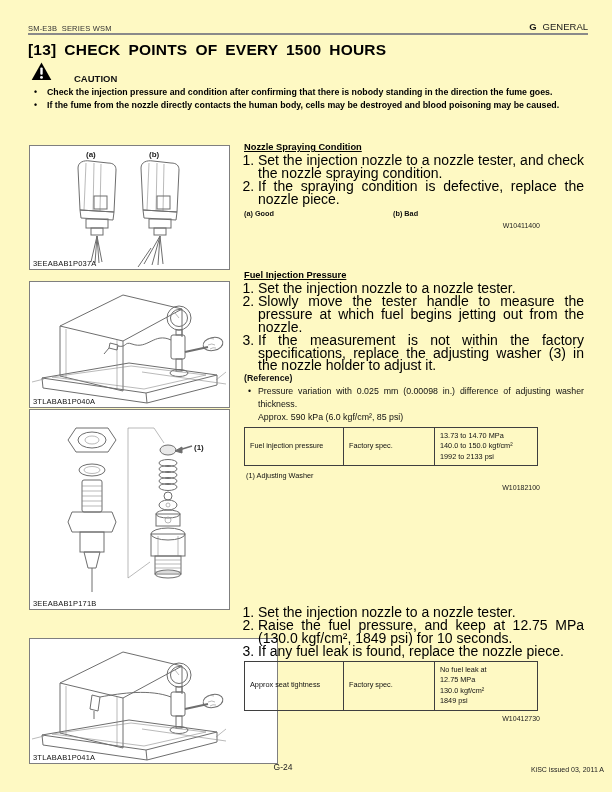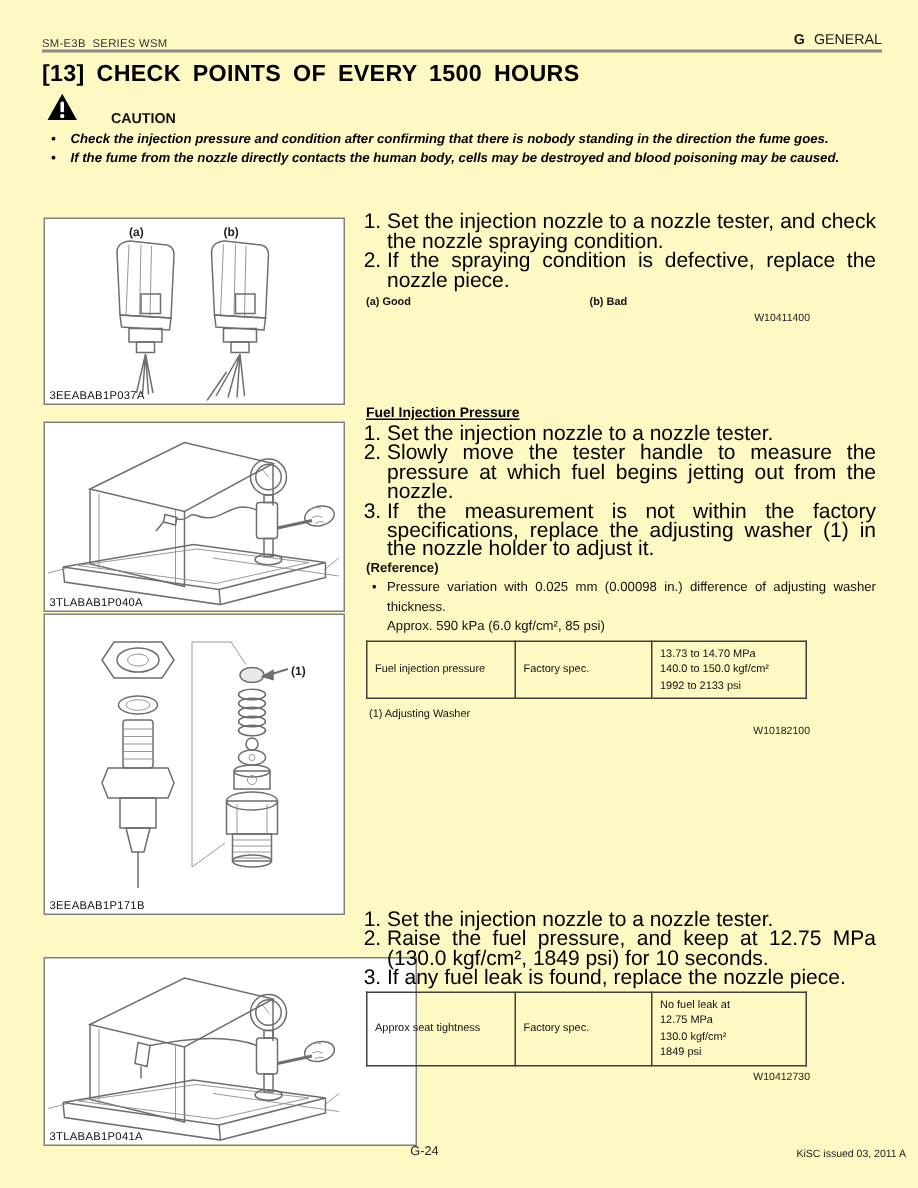--- a/index.html
+++ b/index.html
@@ -11,21 +11,21 @@
   
   .header-left { position:absolute; left:28px; top:24px; font-size:7.5px; color:#333; white-space:pre; letter-spacing:0.2px; }
   .header-right { position:absolute; right:24px; top:20.5px; font-size:9.5px; color:#1a1a1a; }
   .header-right .g { font-weight:bold; margin-right:6px; }
   .header-rule { position:absolute; left:28px; right:24px; top:33px; height:2px; background:#8a8a8a; }
   
   .doc-title { position:absolute; left:28px; top:41px; font-size:15.5px; font-weight:bold; word-spacing:3.5px; letter-spacing:0.2px; color:#000; }
   
   .caution-head { position:absolute; left:31px; top:62px; display:flex; align-items:flex-end; gap:22px; }
   .caution-label { font-size:9.5px; font-weight:bold; padding-bottom:1px; }
-  .caution-list { position:absolute; left:28px; top:86px; width:557px; margin:0; padding:0; list-style:none;font-style:italic; }
+  .caution-list { position:absolute; left:28px; top:86px; width:557px; margin:0; padding:0; list-style:none; }
   .caution-list li { position:relative; padding-left:19px; font-size:8.8px; font-weight:bold; line-height:12.8px; text-align:justify; color:#000; }
   .caution-list li::before { content:"\2022"; position:absolute; left:6px; }
   
   .figure { position:absolute; left:29px; width:199px; border:1px solid #7f7f7f; background:#fff; }
   .fig1 { top:145px; height:123px; }
   .fig2 { top:281px; height:125px; }
   .fig3 { top:409px; height:199px; }
   .fig4 { top:638px; height:124px;padding-left:48px; }
   .figure svg { position:absolute; left:0; top:0; }
   .fig-caption { position:absolute; left:3px; bottom:1px; font-size:7.5px; color:#111; letter-spacing:0.2px; }
@@ -208,37 +208,38 @@
         <path d="M155,70 L178,65" stroke-width="2"></path>
         <path class="lineart-thin" d="M112,90 L196,102"></path>
         <ellipse cx="183" cy="62" rx="10" ry="6.5" transform="rotate(-12 183 62)"></ellipse>
         <path class="lineart-thin" d="M176,58 q4,-3 8,-1 M178,63 q4,-2 7,0 M180,67 q3,-2 6,-1"></path>
       </g>
     </svg>
     <div class="fig-caption">3TLABAB1P041A</div>
   </div>
 
   <div class="section s1">
+    <div class="sec-heading">Nozzle Spraying Condition</div>
     <ol class="steps">
       <li>Set the injection nozzle to a nozzle tester, and check the nozzle spraying condition.</li>
       <li>If the spraying condition is defective, replace the nozzle piece.</li>
     </ol>
     <div class="legend-row">
       <span class="legend-a">(a) Good</span>
       <span class="legend-b">(b) Bad</span>
     </div>
     <div class="wcode">W10411400</div>
   </div>
 
   <div class="section s2">
     <div class="sec-heading">Fuel Injection Pressure</div>
     <ol class="steps">
       <li>Set the injection nozzle to a nozzle tester.</li>
       <li>Slowly move the tester handle to measure the pressure at which fuel begins jetting out from the nozzle.</li>
-      <li>If the measurement is not within the factory specifications, replace the adjusting washer (1) in the nozzle holder to adjust it.</li>
+      <li>If the measurement is not within the factory specifications, replace the adjusting washer (3) in the nozzle holder to adjust it.</li>
     </ol>
     <div class="ref-label">(Reference)</div>
     <div class="ref-bullet">Pressure variation with 0.025 mm (0.00098 in.) difference of adjusting washer thickness.</div>
     <div class="ref-approx">Approx. 590 kPa (6.0 kgf/cm², 85 psi)</div>
     <table class="spec-table">
       <colgroup>
           <col style="width:99px">
           <col style="width:91px">
           <col style="width:103px">
         </colgroup>

